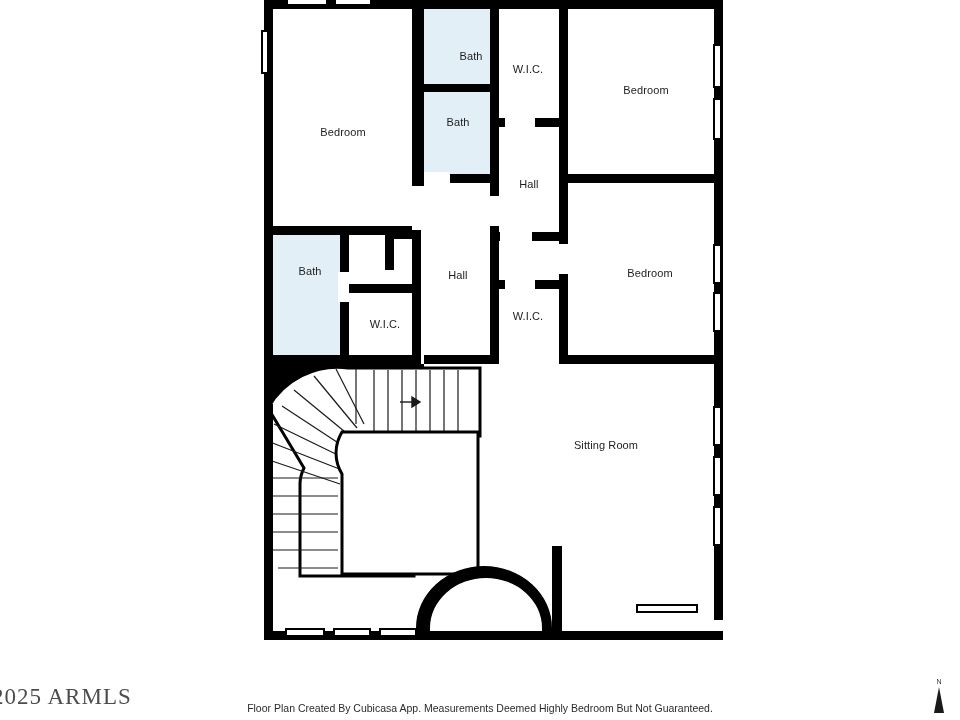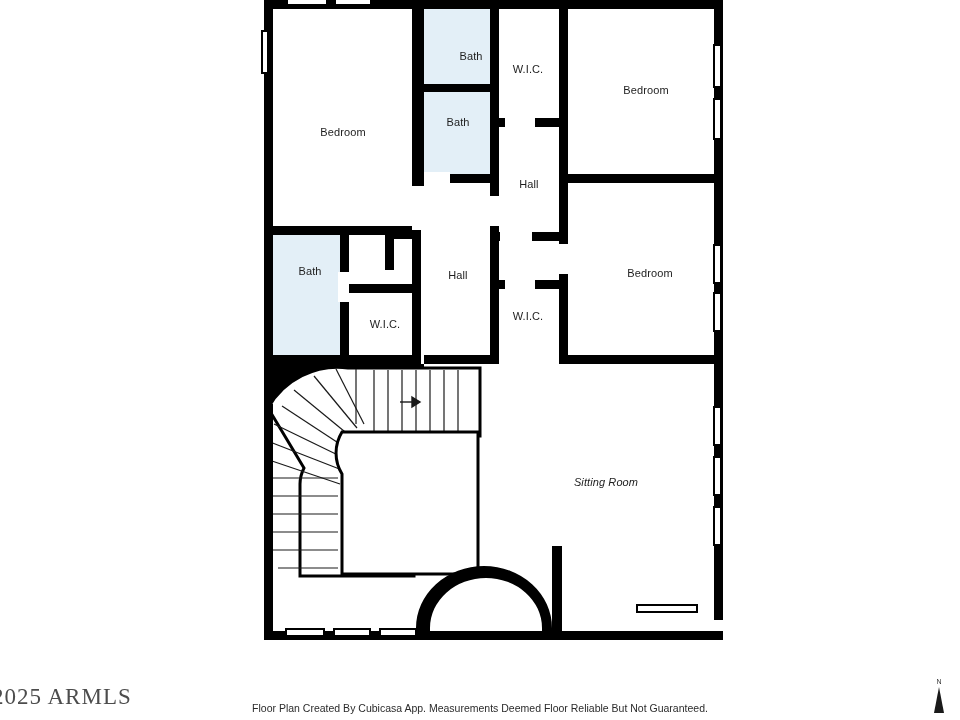--- a/index.html
+++ b/index.html
@@ -255,22 +255,22 @@
   <div class="label" style="left:446px;top:50px;width:50px;">Bath</div>
   <div class="label" style="left:433px;top:116px;width:50px;">Bath</div>
   <div class="label" style="left:498px;top:63px;width:60px;">W.I.C.</div>
   <div class="label" style="left:616px;top:84px;width:60px;">Bedroom</div>
   <div class="label" style="left:504px;top:178px;width:50px;">Hall</div>
   <div class="label" style="left:285px;top:265px;width:50px;">Bath</div>
   <div class="label" style="left:433px;top:269px;width:50px;">Hall</div>
   <div class="label" style="left:355px;top:318px;width:60px;">W.I.C.</div>
   <div class="label" style="left:498px;top:310px;width:60px;">W.I.C.</div>
   <div class="label" style="left:620px;top:267px;width:60px;">Bedroom</div>
-  <div class="label" style="left:556px;top:476px;width:100px;font-style:italic;">Sitting Room</div>
+  <div class="label" style="left:556px;top:439px;width:100px;">Sitting Room</div>
 
 </div>
 
-<div class="footer-note">Floor Plan Created By Cubicasa App. Measurements Deemed Floor Reliable But Not Guaranteed.</div>
+<div class="footer-note">Floor Plan Created By Cubicasa App. Measurements Deemed Highly Bedroom But Not Guaranteed.</div>
 <div class="watermark">2025 ARMLS</div>
 <div class="north">
   <span class="n-letter">N</span>
   <span class="needle"></span>
 </div>
 
 </body></html>

